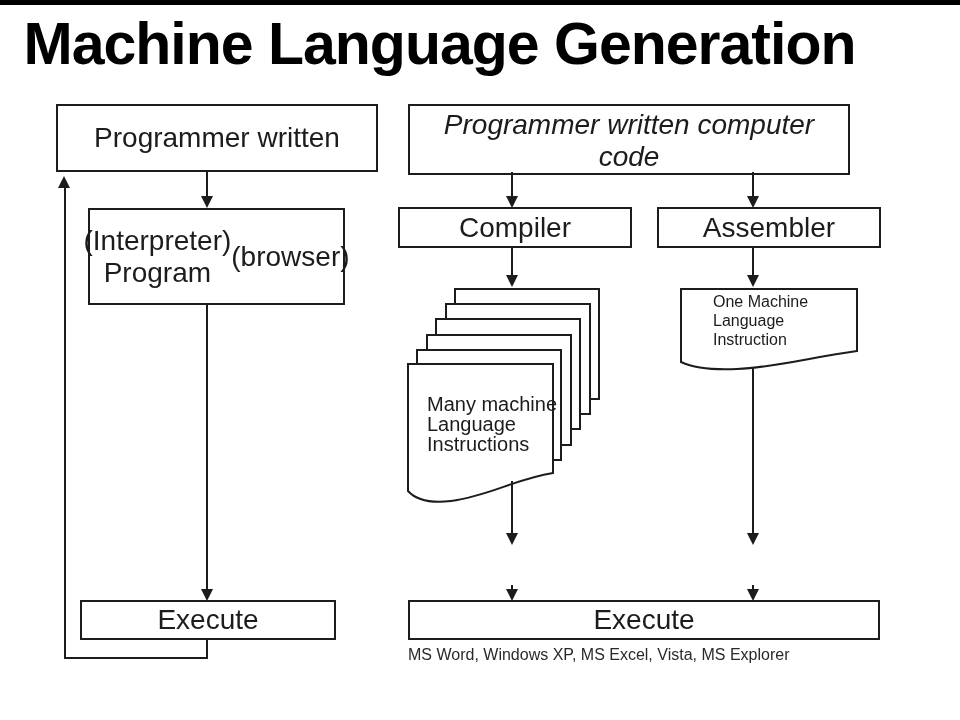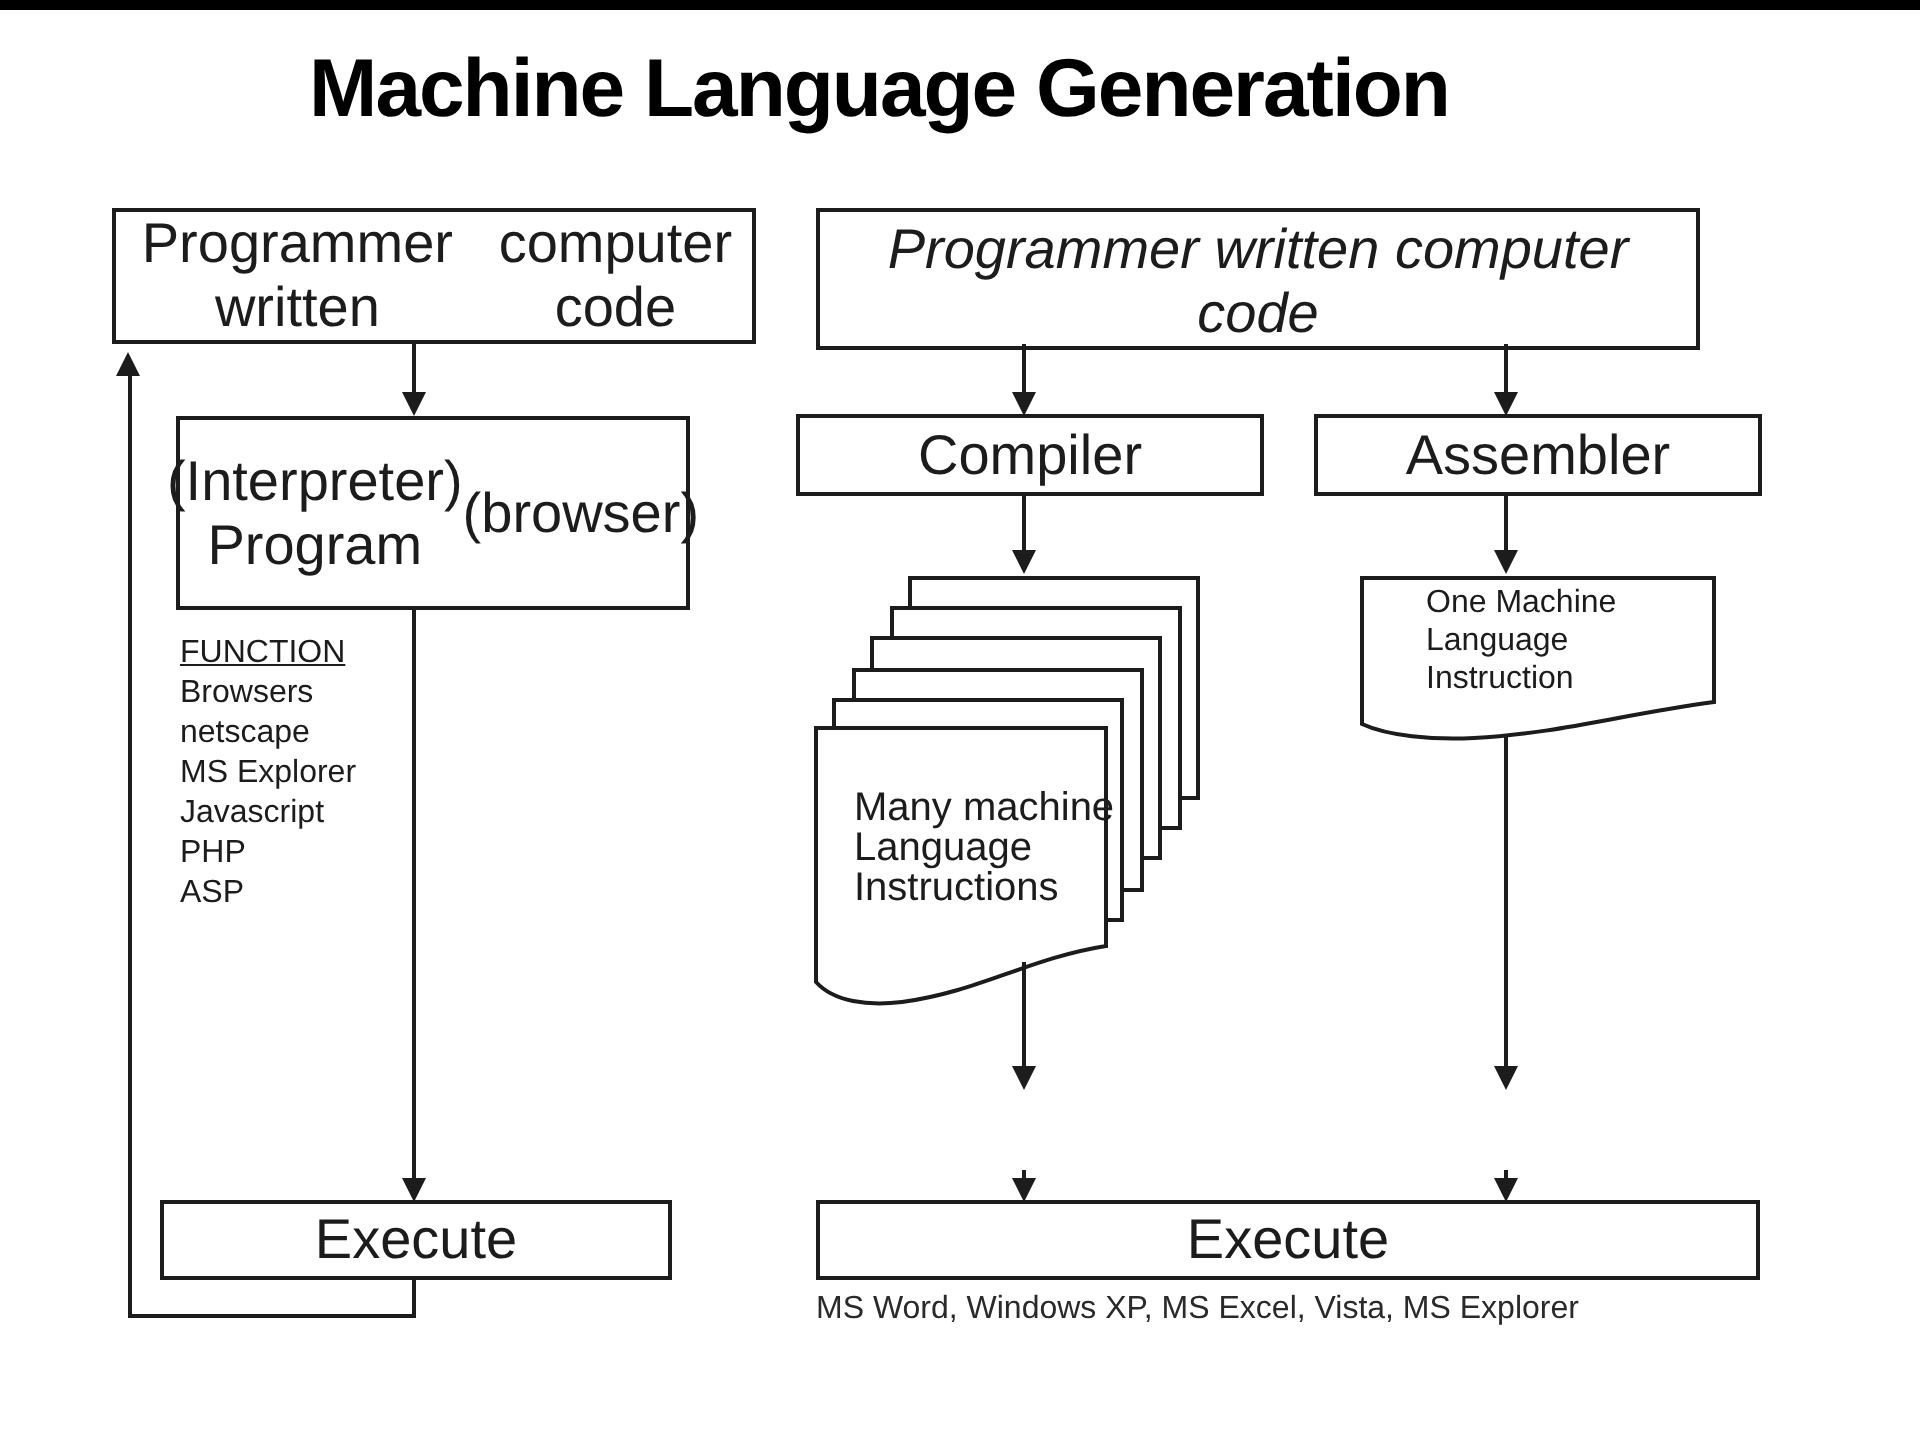--- a/index.html
+++ b/index.html
@@ -4,21 +4,21 @@
 <style>
   :root{ --ink:#1c1c1c; --bg:#ffffff; --bar:#000000; }
   html,body{margin:0;padding:0;background:#fff;}
   #slide{
     position:relative;width:960px;height:720px;background:var(--bg);
     font-family:"Liberation Sans", sans-serif;color:var(--ink);overflow:hidden;
   }
   .topbar{position:absolute;left:0;top:0;width:960px;height:5px;background:var(--bar);}
   .title{
     position:absolute;left:0;top:12px;width:879px;margin:0;text-align:center;
-    font-size:41px;line-height:64px;font-weight:700;letter-spacing:-1px;color:#000;
+    font-size:59px;line-height:64px;font-weight:700;letter-spacing:-1px;color:#000;
   }
   .box{
     position:absolute;border:2px solid var(--ink);background:#fff;
     display:flex;align-items:center;justify-content:center;
     font-size:28px;line-height:32px;text-align:center;color:var(--ink);
   }
   .box span{display:block;}
   .vline{position:absolute;width:2px;background:var(--ink);}
   .hline{position:absolute;height:2px;background:var(--ink);}
   .ah-down{position:absolute;width:0;height:0;
@@ -77,40 +77,30 @@
 </style>
 </head>
 <body>
 
 <div id="slide">
   <div class="topbar"></div>
   <h1 class="title">Machine Language Generation</h1>
 
   <div class="box" id="lbox1">
     <span>Programmer written</span>
-    <span>computer code</span>
   </div>
 
   <div class="vline" id="arr-l1"></div>
   <div class="ah-down" id="ah-l1"></div>
 
   <div class="box" id="lbox2">
     <span>(Interpreter) Program</span>
     <span>(browser)</span>
   </div>
 
-  <div id="function">
-    <div class="hdr">FUNCTION</div>
-    <div>Browsers</div>
-    <div>netscape</div>
-    <div>MS Explorer</div>
-    <div>Javascript</div>
-    <div>PHP</div>
-    <div>ASP</div>
-  </div>
 
   <div class="vline" id="line-l2"></div>
   <div class="ah-down" id="ah-l2"></div>
 
   <div class="box" id="lexec">
     <span>Execute</span>
   </div>
 
   <div class="vline" id="loop-down"></div>
   <div class="hline" id="loop-horiz"></div>

